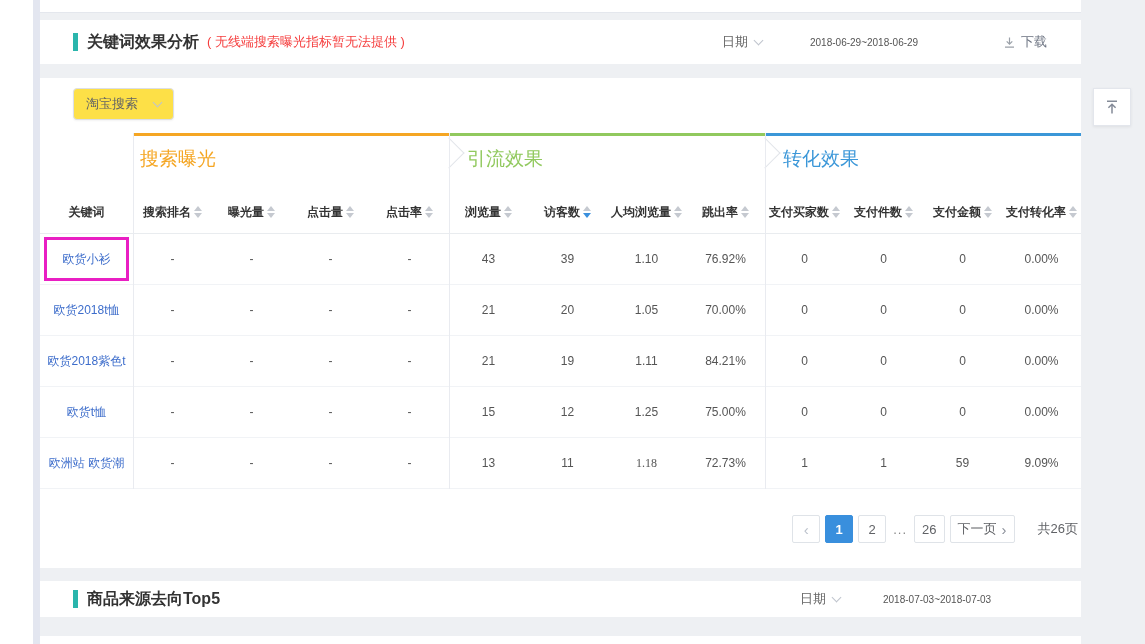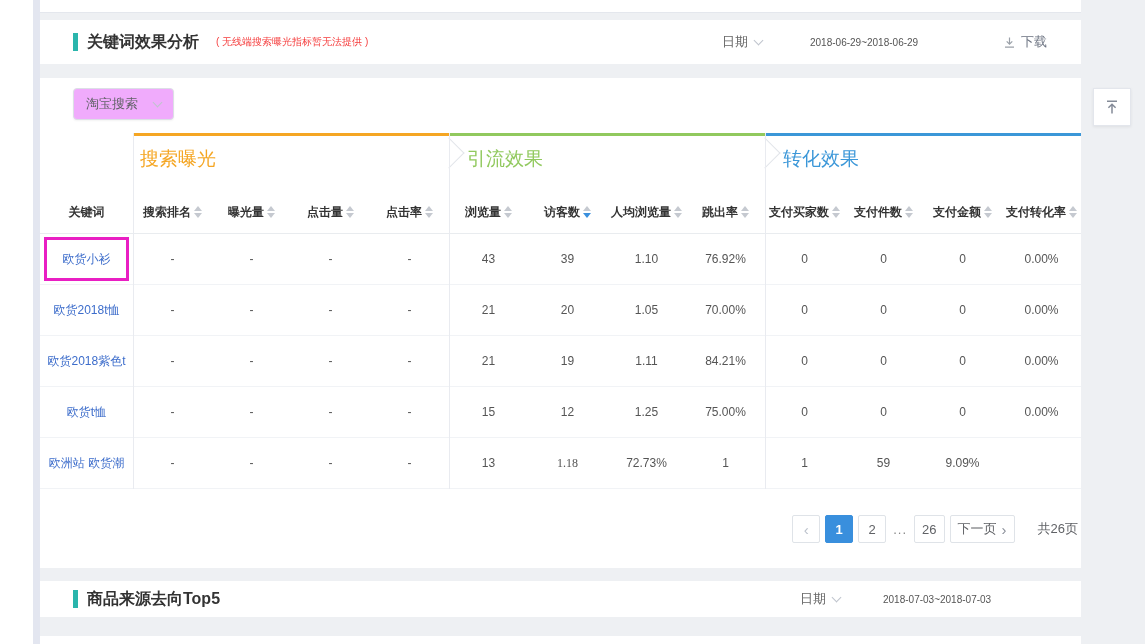--- a/index.html
+++ b/index.html
@@ -12,29 +12,29 @@
     font-family:"Liberation Sans","DejaVu Sans",sans-serif;color:#333;
   }
   .left-strip{position:absolute;left:33px;top:0;width:7px;height:644px;background:#e3e6f0}
   .main-bg{position:absolute;left:40px;top:0;width:1105px;height:644px;background:#eef0f3}
   .card{position:absolute;left:40px;width:1041px;background:#fff}
   .remnant{top:0;height:13px;border-bottom:1px solid #e4e7ed}
   .sliver{top:636px;height:8px}
   .title-card{display:flex;align-items:center}
   .tealbar{width:5px;height:18px;background:var(--teal);margin-left:33px;flex:none}
   .sec-title{margin-left:9px;font-size:16px;font-weight:bold;color:#333;white-space:nowrap}
-  .sec-note{margin-left:17px;font-size:10px;color:var(--red);white-space:nowrap}
+  .sec-note{margin-left:8px;font-size:13px;color:var(--red);white-space:nowrap}
   .ctrl{position:absolute;top:0;height:100%;display:flex;align-items:center;font-size:13px;color:#666;white-space:nowrap}
   .date-range{font-size:10px;color:#555}
   .chev{display:inline-block;width:7px;height:7px;border-right:1px solid #bfc4cd;border-bottom:1px solid #bfc4cd;transform:rotate(45deg);margin-left:7px;margin-bottom:3px}
   .dl{cursor:pointer;color:#6b7280}
   .dl svg{margin-right:5px}
   
   .select{position:absolute;left:33px;top:10px;height:32px;min-width:99px;padding:0 12px;
-    border:1px solid #dcdfe6;border-radius:4px;background:#f0abfc;display:flex;align-items:center;
+    border:1px solid #dcdfe6;border-radius:4px;background:#fde047;display:flex;align-items:center;
     font-size:13px;color:#606266;box-shadow:0 1px 2px rgba(0,0,0,.05)}
   .select .chev{margin-left:16px}
   .table-area{position:absolute;left:0;top:55px;width:1041px;height:358px}
   .group-line{position:absolute;top:0;height:3px}
   .group-label{position:absolute;top:13px;font-size:19px;white-space:nowrap}
   .group-chevron{position:absolute;width:22px;height:22px;border-top:1px solid #e2e5ea;border-right:1px solid #e2e5ea;transform:rotate(45deg)}
   .vsep{position:absolute;top:0;width:1px;height:356px;background:#e9ebf0}
   .header-row{position:absolute;left:0;top:58px;width:1041px;height:43px;display:flex;align-items:center;border-bottom:1px solid #e9ecef}
   .hcell{display:flex;align-items:center;justify-content:center;font-size:12px;font-weight:bold;color:#333;white-space:nowrap}
   .caret{display:inline-flex;flex-direction:column;margin-left:3px}
@@ -247,20 +247,21 @@
         </div>
         <div class="trow">
           <div class="tcell key" style="width: 93px;">
             <span class="klink">欧洲站 欧货潮</span>
           </div>
           <div class="tcell" style="width: 79px;">-</div>
           <div class="tcell" style="width: 79px;">-</div>
           <div class="tcell" style="width: 79px;">-</div>
           <div class="tcell" style="width: 79px;">-</div>
           <div class="tcell" style="width: 79px;">13</div>
+          <div class="tcell" style="width: 79px;">11</div>
           <div class="tcell" style="width: 79px; font-family: Liberation Serif, serif;">1.18</div>
           <div class="tcell" style="width: 79px;">72.73%</div>
           <div class="tcell" style="width: 79px;">1</div>
           <div class="tcell" style="width: 79px;">1</div>
           <div class="tcell" style="width: 79px;">59</div>
           <div class="tcell" style="width: 79px;">9.09%</div>
         </div>
       </div>
   <div class="group-line" style="left: 93px; width: 316px; background: rgb(245, 166, 35);"></div>
       <div class="group-label" style="left: 100px; color: rgb(245, 166, 35);">搜索曝光</div>

